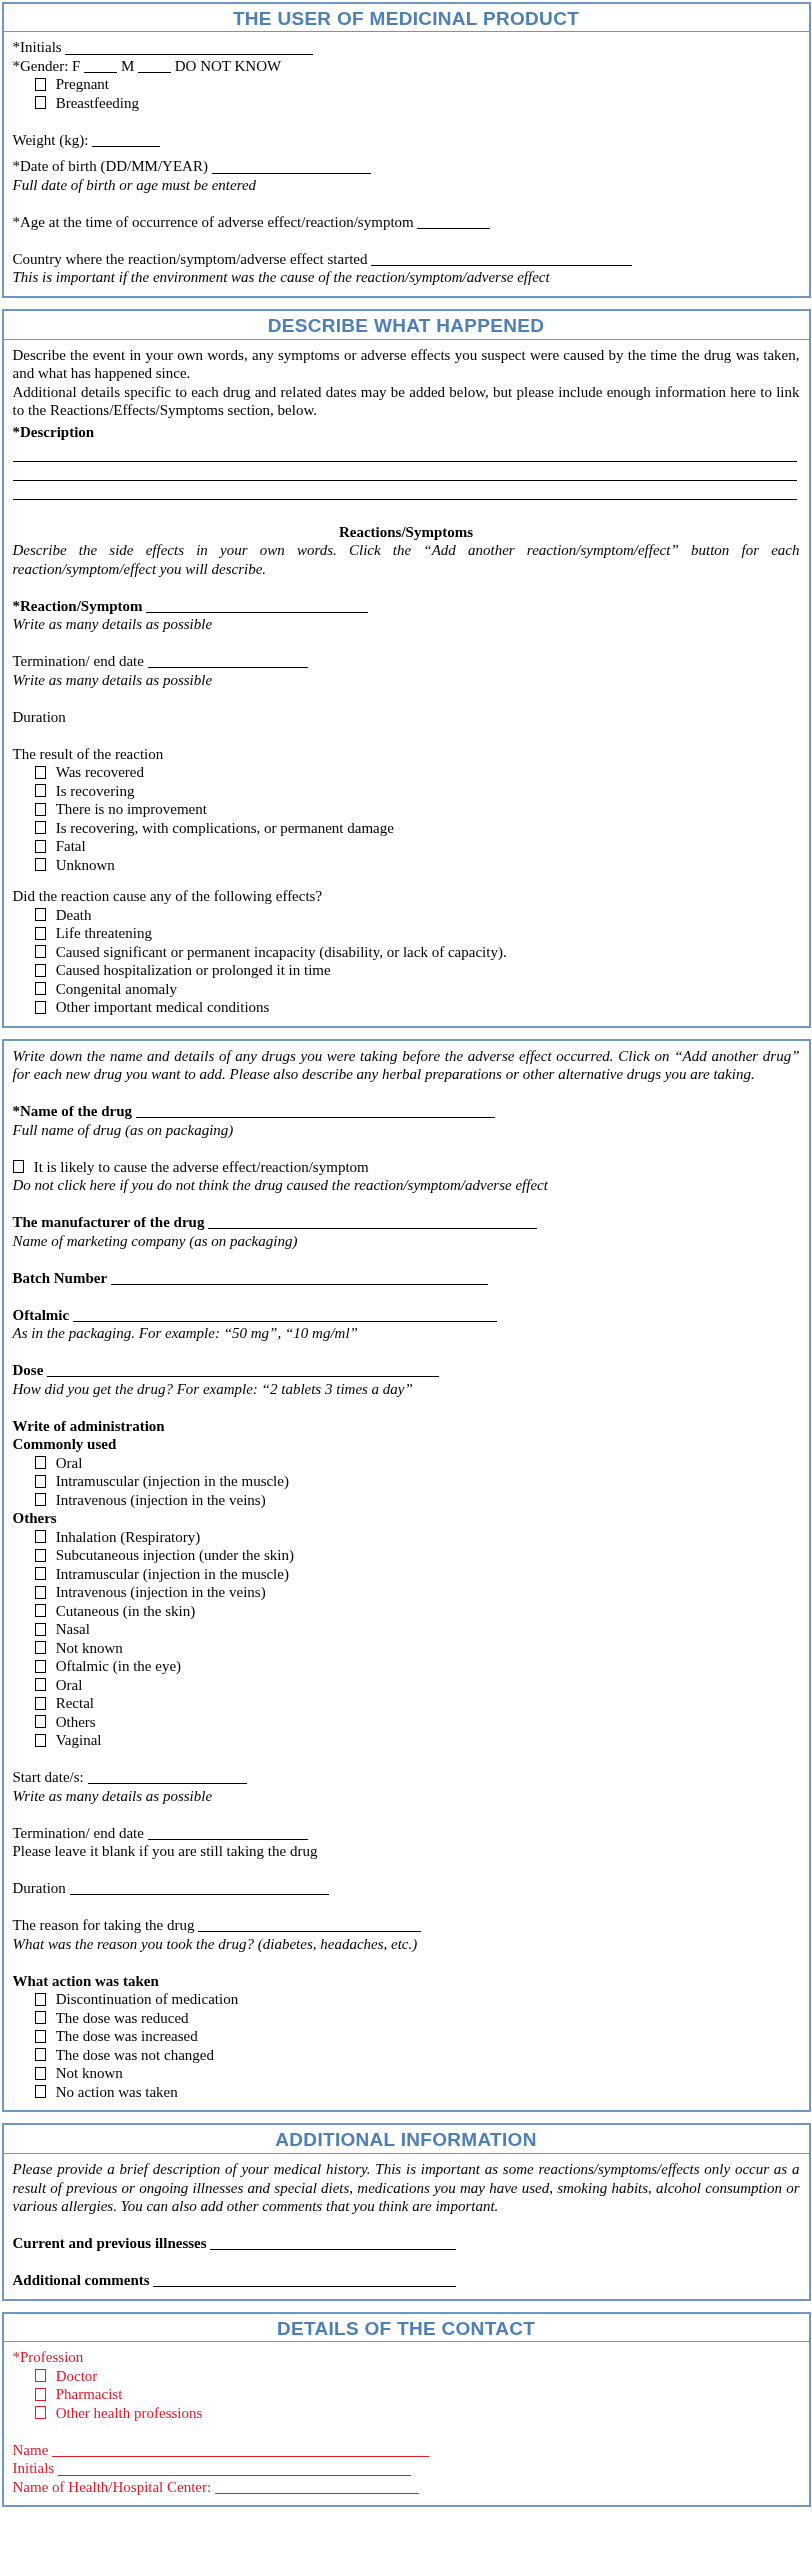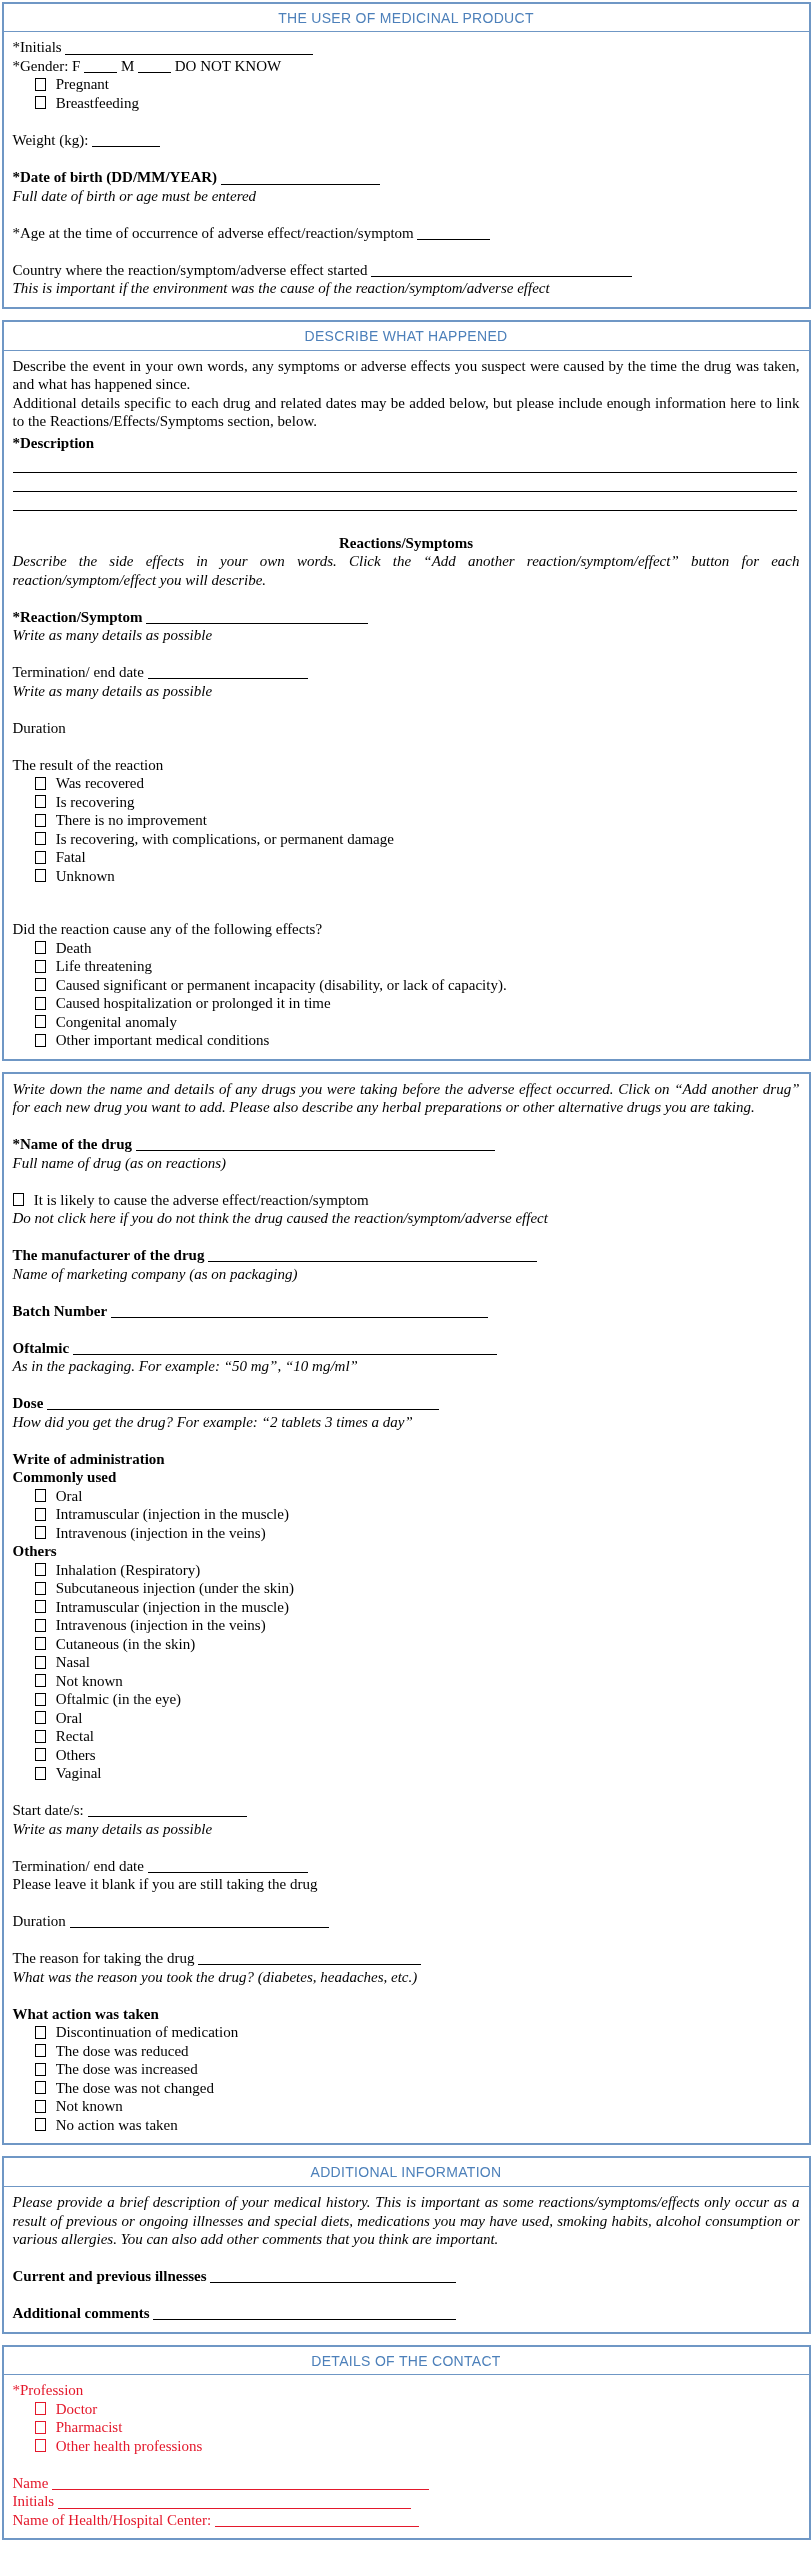--- a/index.html
+++ b/index.html
@@ -10,21 +10,21 @@
     font-size:15px; line-height:18.5px; color:#000;
     --accent:#4d80ba; --border:#6f97c5; --red:#e4182b;
   }
   .section {
     border:2.2px solid var(--border);
     margin:0 1.5px 11px 1.5px; background:#fff;
   }
   .section:last-child { margin-bottom:0; }
   .section-header {
     font-family:"Liberation Sans","DejaVu Sans",sans-serif;
-    font-weight:normal; font-size:14px; line-height:19px;
+    font-weight:bold; font-size:19px; line-height:19px;
     letter-spacing:0.3px; color:var(--accent); text-align:center;
     padding:5.2px 0 3.7px 0; border-bottom:1.5px solid var(--border);
   }
   .section-body { padding:6px 9px 9px 9px; }
   .row { min-height:18.5px; }
   .row.just { text-align:justify; }
   .bold { font-weight:bold; }
   .it { font-style:italic; }
   .red { color:var(--red); }
   .ind { padding-left:22px; }
@@ -45,21 +45,21 @@
 <div class="page" style="--accent: #4d80ba; --border: #6f97c5; --red: #e4182b;">
   <div id="sections-root">
       <section class="section">
         <div class="section-header">THE USER OF MEDICINAL PRODUCT</div>
         <div class="section-body">
           <div class="row"><span>*Initials </span><span class="bl" style="width: 248px;"></span></div>
           <div class="row"><span>*Gender: F </span><span class="bl" style="width: 33px;"></span><span> M </span><span class="bl" style="width: 33px;"></span><span> DO NOT KNOW</span></div>
           <div class="row ind"><span class="cb"></span><span>Pregnant</span></div>
           <div class="row ind"><span class="cb"></span><span>Breastfeeding</span></div>
           <div class="row" style="margin-top: 18.5px;"><span>Weight (kg): </span><span class="bl" style="width: 68px;"></span></div>
-          <div class="row" style="margin-top: 19px; font-weight: bold;"><span>*Date of birth (DD/MM/YEAR) </span><span class="bl" style="width: 159px;"></span></div>
+          <div class="row" style="margin-top: 8px;"><span>*Date of birth (DD/MM/YEAR) </span><span class="bl" style="width: 159px;"></span></div>
           <div class="row"><span class="it">Full date of birth or age must be entered</span></div>
           <div class="row" style="margin-top: 18.5px;"><span>*Age at the time of occurrence of adverse effect/reaction/symptom </span><span class="bl" style="width: 73px;"></span></div>
           <div class="row" style="margin-top: 18.5px;"><span>Country where the reaction/symptom/adverse effect started </span><span class="bl" style="width: 261px;"></span></div>
           <div class="row"><span class="it">This is important if the environment was the cause of the reaction/symptom/adverse effect</span></div>
         </div>
       </section>
       <section class="section">
         <div class="section-header">DESCRIBE WHAT HAPPENED</div>
         <div class="section-body">
           <div class="row just"><span>Describe the event in your own words, any symptoms or adverse effects you suspect were caused by the time the drug was taken, and what has happened since.</span></div>
@@ -75,34 +75,34 @@
           <div class="row" style="margin-top: 18.5px;"><span>Termination/ end date </span><span class="bl" style="width: 160px;"></span></div>
           <div class="row"><span class="it">Write as many details as possible</span></div>
           <div class="row" style="margin-top: 18.5px;"><span>Duration</span></div>
           <div class="row" style="margin-top: 18.5px;"><span>The result of the reaction</span></div>
           <div class="row ind"><span class="cb"></span><span>Was recovered</span></div>
           <div class="row ind"><span class="cb"></span><span>Is recovering</span></div>
           <div class="row ind"><span class="cb"></span><span>There is no improvement</span></div>
           <div class="row ind"><span class="cb"></span><span>Is recovering, with complications, or permanent damage</span></div>
           <div class="row ind"><span class="cb"></span><span>Fatal</span></div>
           <div class="row ind"><span class="cb"></span><span>Unknown</span></div>
-          <div class="row" style="margin-top: 35px;"><span>Did the reaction cause any of the following effects?</span></div>
+          <div class="row" style="margin-top: 13px;"><span>Did the reaction cause any of the following effects?</span></div>
           <div class="row ind"><span class="cb"></span><span>Death</span></div>
           <div class="row ind"><span class="cb"></span><span>Life threatening</span></div>
           <div class="row ind"><span class="cb"></span><span>Caused significant or permanent incapacity (disability, or lack of capacity).</span></div>
           <div class="row ind"><span class="cb"></span><span>Caused hospitalization or prolonged it in time</span></div>
           <div class="row ind"><span class="cb"></span><span>Congenital anomaly</span></div>
           <div class="row ind"><span class="cb"></span><span>Other important medical conditions</span></div>
         </div>
       </section>
       <section class="section">
         <div class="section-body">
           <div class="row just"><span class="it">Write down the name and details of any drugs you were taking before the adverse effect occurred. Click on “Add another drug” for each new drug you want to add. Please also describe any herbal preparations or other alternative drugs you are taking.</span></div>
           <div class="row" style="margin-top: 18.5px;"><span class="bold">*Name of the drug </span><span class="bl" style="width: 359px;"></span></div>
-          <div class="row"><span class="it">Full name of drug (as on reactions)</span></div>
+          <div class="row"><span class="it">Full name of drug (as on packaging)</span></div>
           <div class="row" style="margin-top: 18.5px;"><span class="cb"></span><span>It is likely to cause the adverse effect/reaction/symptom</span></div>
           <div class="row"><span class="it">Do not click here if you do not think the drug caused the reaction/symptom/adverse effect</span></div>
           <div class="row" style="margin-top: 18.5px;"><span class="bold">The manufacturer of the drug </span><span class="bl" style="width: 329px;"></span></div>
           <div class="row"><span class="it">Name of marketing company (as on packaging)</span></div>
           <div class="row" style="margin-top: 18.5px;"><span class="bold">Batch Number </span><span class="bl" style="width: 377px;"></span></div>
           <div class="row" style="margin-top: 18.5px;"><span class="bold">Oftalmic </span><span class="bl" style="width: 424px;"></span></div>
           <div class="row"><span class="it">As in the packaging. For example: “50 mg”, “10 mg/ml”</span></div>
           <div class="row" style="margin-top: 18.5px;"><span class="bold">Dose </span><span class="bl" style="width: 392px;"></span></div>
           <div class="row"><span class="it">How did you get the drug? For example: “2 tablets 3 times a day”</span></div>
           <div class="row" style="margin-top: 18.5px;"><span class="bold">Write of administration</span></div>

